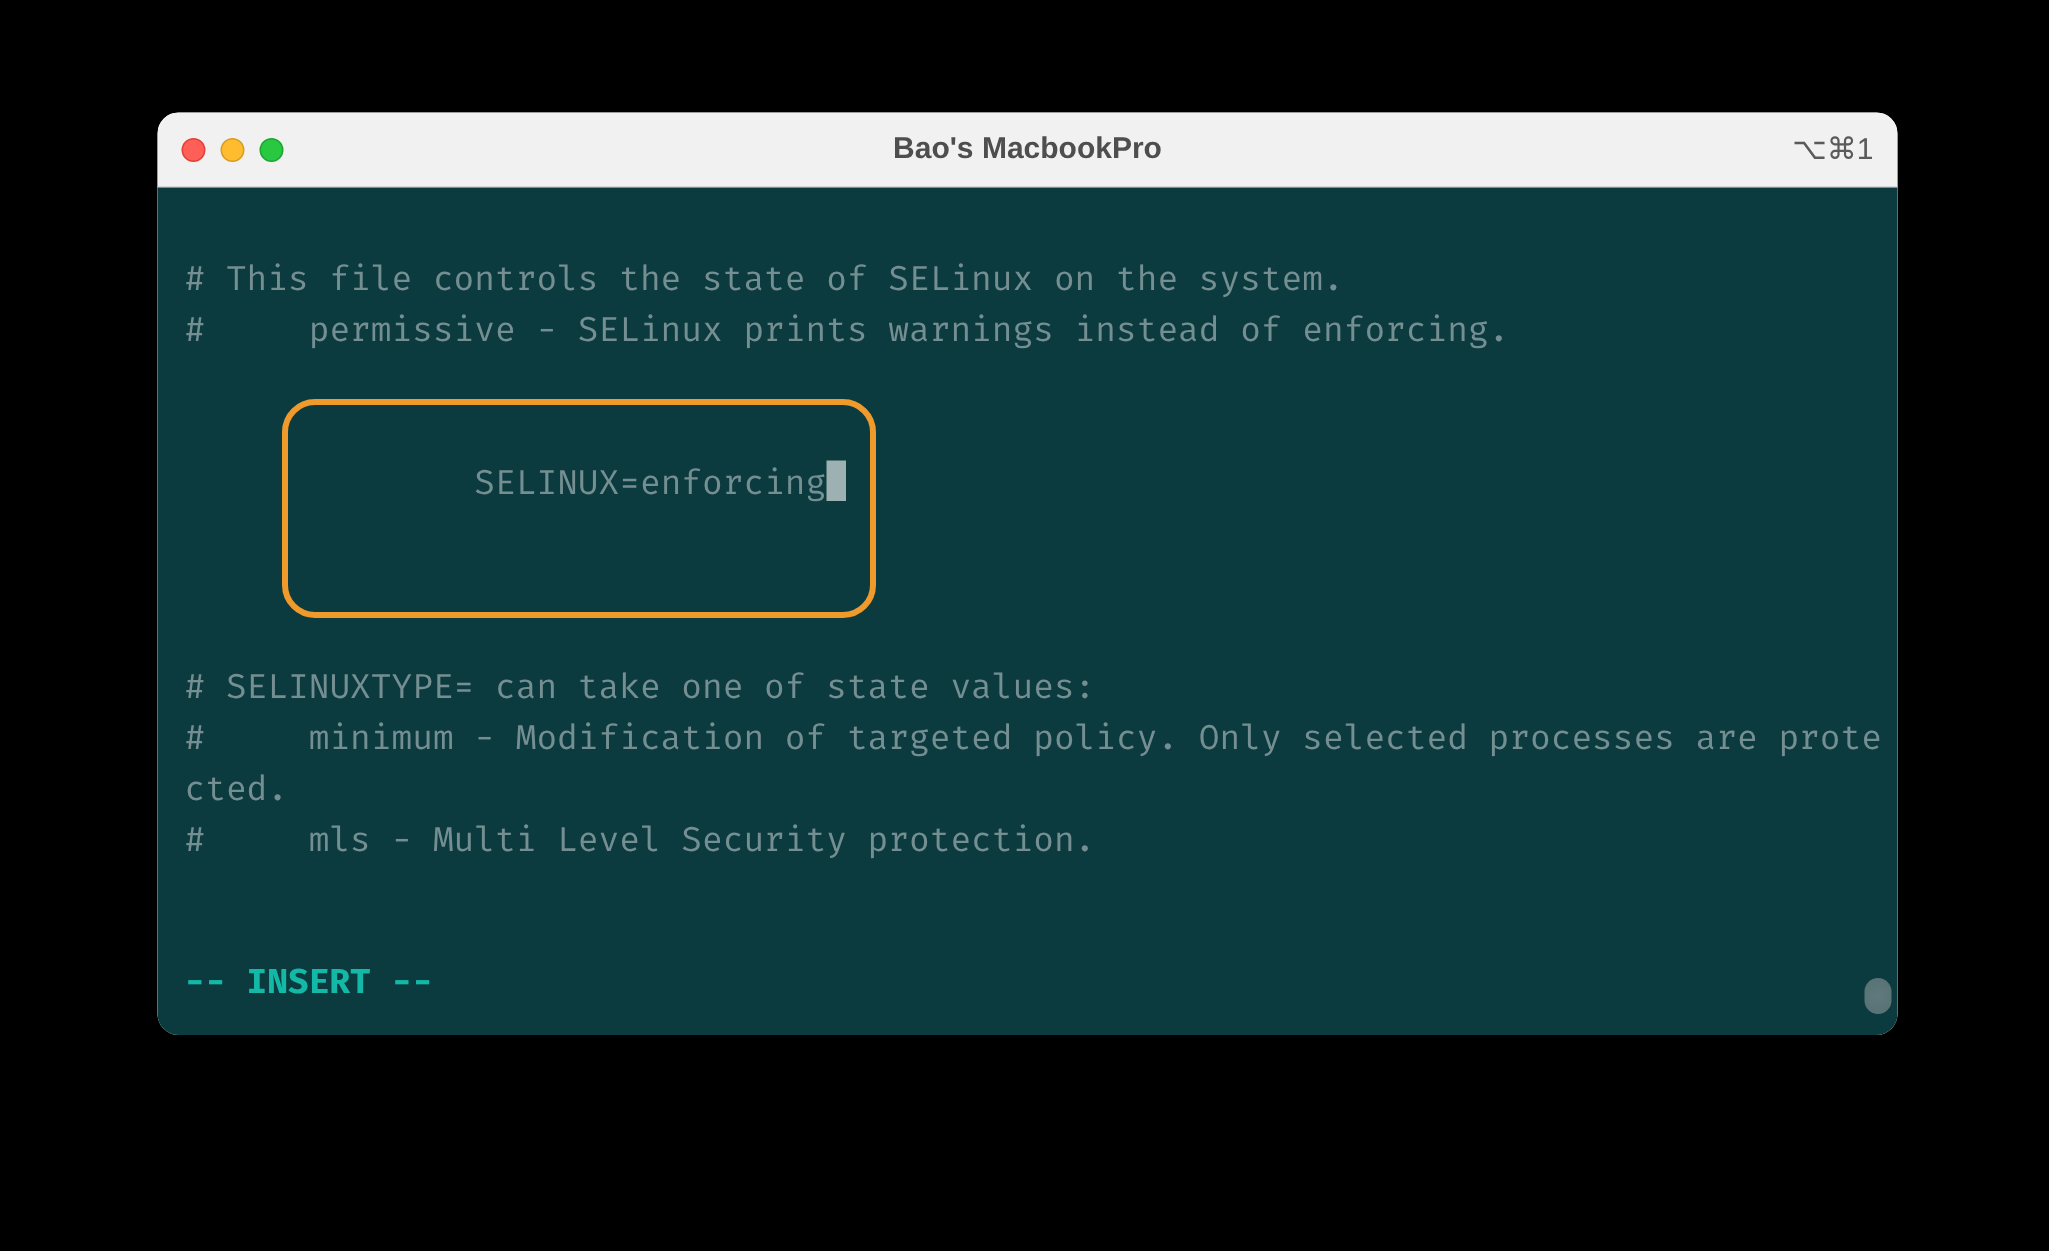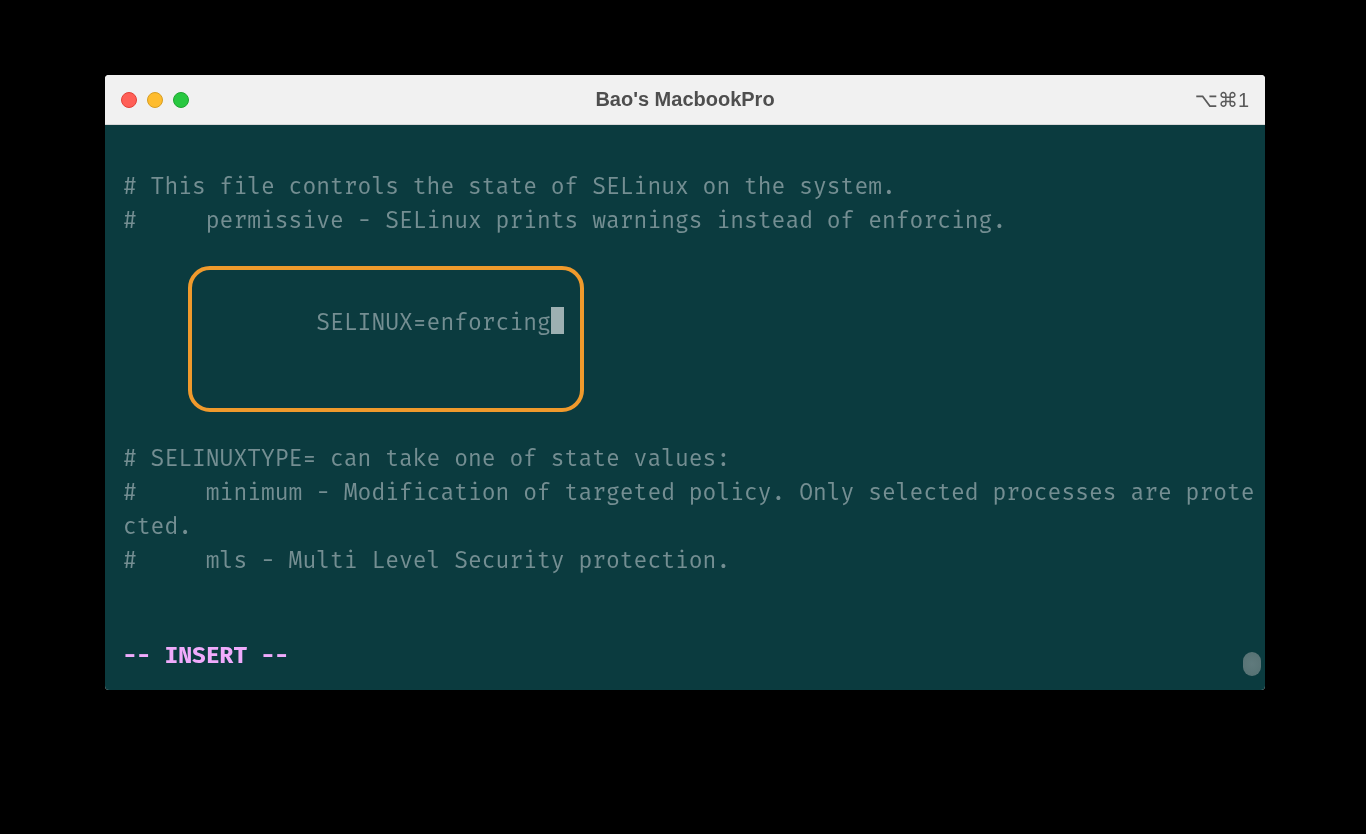--- a/index.html
+++ b/index.html
@@ -10,21 +10,21 @@
     font-family: -apple-system, BlinkMacSystemFont, "Segoe UI", sans-serif;
     position: relative;
   }
   .window {
     position: absolute;
     left: 105px;
     top: 75px;
     width: 1160px;
     height: 615px;
     background: #fff;
-    border-radius: 4px;
+    border-radius: 14px;
     box-shadow: 0 25px 60px rgba(0,0,0,0.5);
     overflow: hidden;
     display: flex;
     flex-direction: column;
   }
   .titlebar {
     height: 50px;
     background: #f1f1f1;
     border-bottom: 1px solid #d8d8d8;
     display: flex;
@@ -90,21 +90,21 @@
     height: 27px;
     background: #9db0b2;
     vertical-align: text-bottom;
     margin-bottom: 2px;
   }
   .status {
     position: absolute;
     left: 18px;
     bottom: 18px;
     font-weight: 700;
-    color: #f0abfc;
+    color: #14b8a6;
   }
   .scroll-thumb {
     position: absolute;
     right: 4px;
     bottom: 14px;
     width: 18px;
     height: 24px;
     border-radius: 10px;
     background: radial-gradient(circle at 50% 50%, #c8c8c8 0%, #b8b8b8 70%);
     opacity: 0.45;

